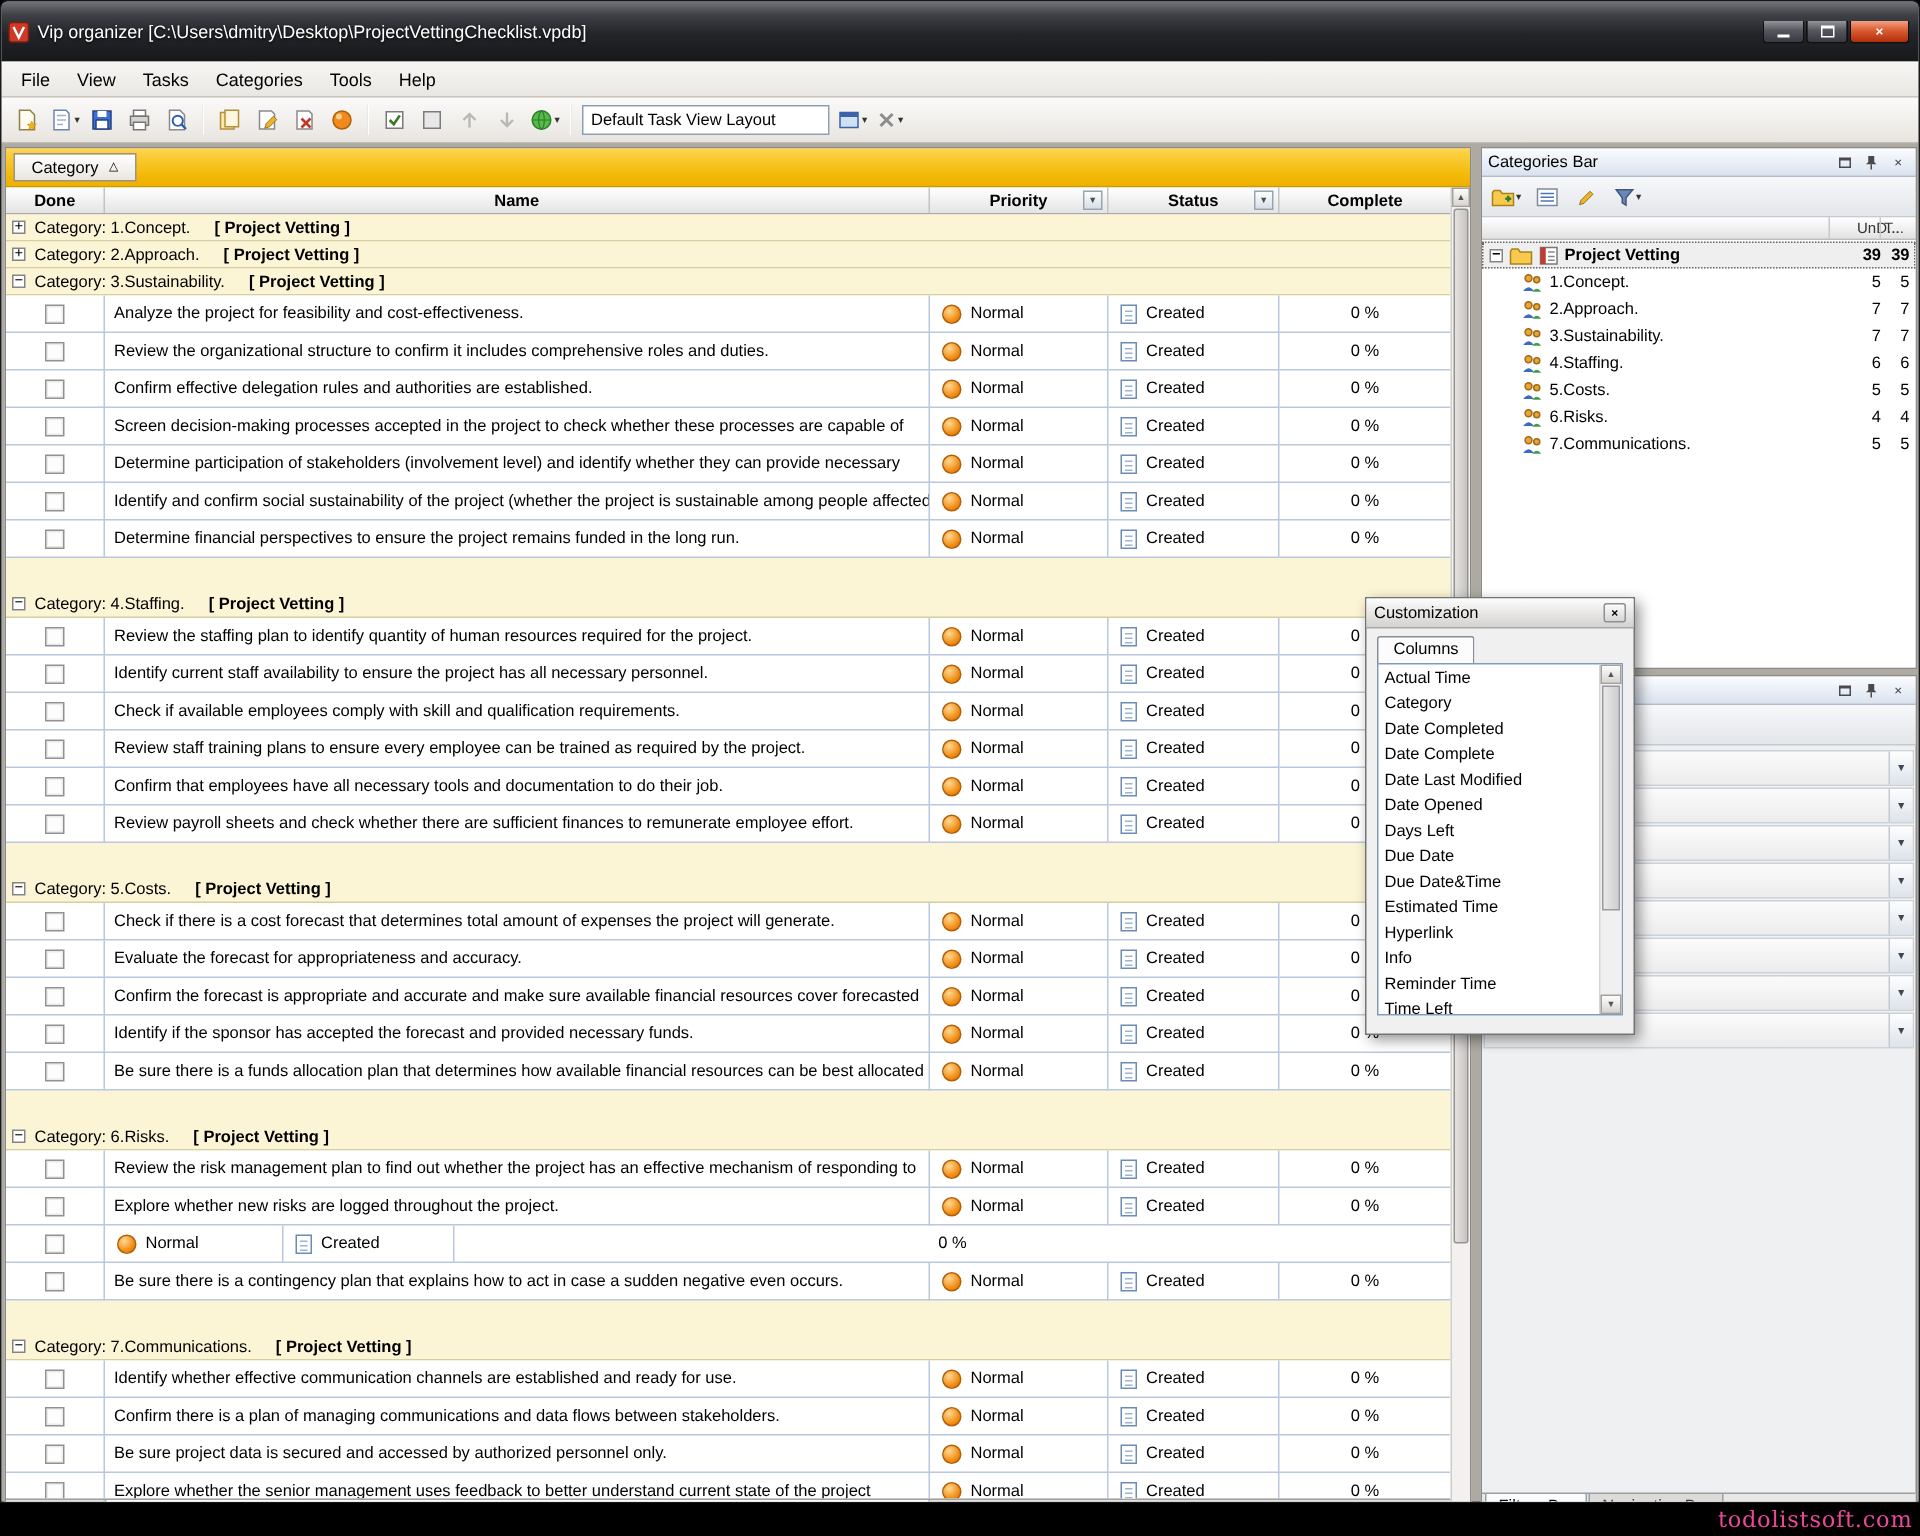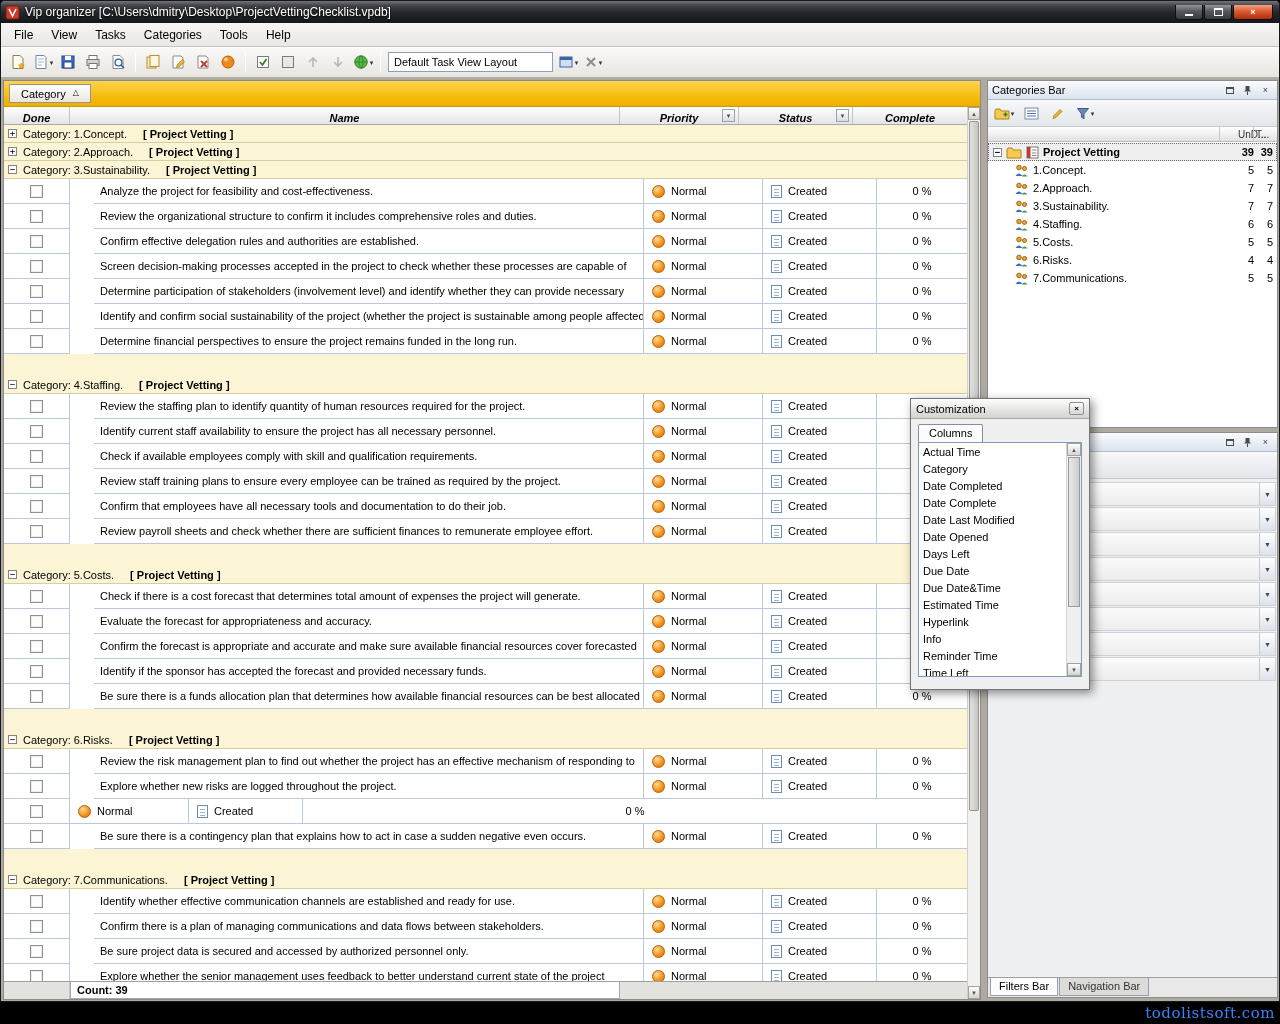--- a/index.html
+++ b/index.html
@@ -2,21 +2,21 @@
 <html><head>
 <meta charset="utf-8">
 <style>
   *{margin:0;padding:0;box-sizing:border-box;}
   html,body{width:1280px;height:1024px;overflow:hidden;}
   body{position:relative;background:#000;font-family:"Liberation Sans",sans-serif;font-size:12px;color:#000;}
 
   
   #app{position:absolute;left:0;top:0;width:1280px;height:1002px;display:flex;flex-direction:column;
        background:#b6b2aa;border:1px solid #15181c;border-radius:5px 5px 0 0;overflow:hidden;}
-  .titlebar{height:22px;flex:none;display:flex;align-items:center;gap:5px;padding:4px 4px;
+  .titlebar{height:40px;flex:none;display:flex;align-items:center;gap:5px;padding:4px 4px;
        background:linear-gradient(180deg,#73747a 0%,#404147 22%,#232428 55%,#17181c 100%);}
   .app-icon{flex:none;}
   .title-text{color:#fff;font-size:12px;text-shadow:0 1px 2px #000;white-space:nowrap;}
   .win-buttons{margin-left:auto;display:flex;gap:1px;padding-right:2px;}
   .win-btn{height:15px;border:1px solid #101010;border-top:none;border-radius:0 0 3px 3px;color:#fff;
        display:flex;align-items:center;justify-content:center;font-size:9px;font-weight:bold;}
   .win-btn.min,.win-btn.max{width:28px;background:linear-gradient(180deg,#94959d,#55565e 45%,#393a41);}
   .win-btn.close{width:40px;background:linear-gradient(180deg,#f2a183,#da5c32 45%,#b12d0c);}
   .glyph-min{width:8px;height:2px;background:#fff;display:inline-block;margin-top:6px;}
   .glyph-box{width:9px;height:8px;border:1px solid #fff;border-top:2px solid #fff;display:inline-block;}
@@ -42,35 +42,35 @@
        border:1px solid #8a8a8a;display:flex;flex-direction:column;}
   .groupby-bar{height:26px;flex:none;display:flex;align-items:center;padding-left:5px;
        background:linear-gradient(#fdd44e,#f4bb0a 65%,#eeb000);border-bottom:1px solid #c89b00;}
   .groupby-btn{height:19px;display:flex;align-items:center;gap:7px;padding:0 11px;font-size:11px;
        background:linear-gradient(#ffffff,#e9e6df);border:1px solid #9c9488;}
   .sort{font-size:8px;position:relative;top:-1px;}
   .panel-body{flex:1;display:flex;min-height:0;}
   .list-col{flex:1;display:flex;flex-direction:column;min-width:0;}
   .cols-header{height:18px;flex:none;display:flex;font-size:11px;font-weight:bold;
        background:linear-gradient(#ffffff,#e4e4e4);border-bottom:1px solid #a9a9a9;}
-  .hcell{display:flex;align-items:flex-end;justify-content:center;position:relative;border-right:1px solid #c4c4c4;font-style:italic;}
+  .hcell{display:flex;align-items:center;justify-content:center;position:relative;border-right:1px solid #c4c4c4;}
   .hdrop{position:absolute;right:3px;top:2px;width:13px;height:13px;border:1px solid #98a4b2;
        background:linear-gradient(#fefefe,#d8dee6);font-size:6px;font-weight:normal;display:flex;
        align-items:center;justify-content:center;color:#44505e;}
   .rows{flex:1;background:#fbf4d5;overflow:hidden;font-size:11px;}
   .group-row{height:18px;display:flex;align-items:center;gap:6px;padding-left:4px;background:#fbf4d5;
        border-bottom:1px solid #d6cfa4;}
   .expander{width:9px;height:9px;flex:none;border:1px solid #848484;background:#fff;font-size:9px;
        line-height:7px;text-align:center;font-family:"DejaVu Sans Mono",monospace;}
   .gsuffix{margin-left:10px;font-weight:bold;}
   .spacer{height:22px;background:#fbf4d5;}
   .task-row{height:25px;display:flex;background:#fff;}
   .cell{display:flex;align-items:center;min-width:0;border-right:1px solid #b9c8de;border-bottom:1px solid #b9c8de;}
   .cell.done{width:66px;flex:none;justify-content:center;}
-  .cell.name{width:550px;flex:none;padding:0 6px;white-space:nowrap;overflow:hidden;margin-left:24px;}
+  .cell.name{width:550px;flex:none;padding:0 6px;white-space:nowrap;overflow:hidden;}
   .cell.prio{width:119px;flex:none;padding-left:8px;gap:6px;}
   .cell.status{width:114px;flex:none;padding-left:8px;gap:6px;}
   .cell.comp{flex:1;justify-content:center;border-right:none;}
   .checkbox{width:13px;height:13px;border:1px solid #919191;background:#fdfdfd;box-shadow:inset 0 0 0 1px #ececec;}
   .prio-icon{width:13px;height:13px;flex:none;border-radius:50%;border:1px solid #b35f05;
        background:radial-gradient(circle at 35% 30%,#ffd995,#f29018 60%,#d96f00);}
   .status-icon{width:11px;height:13px;flex:none;background:#fff;border:1px solid #6a8cb5;position:relative;}
   .status-icon:before{content:"";position:absolute;left:2px;right:2px;top:3px;height:1px;background:#9ab4d2;
        box-shadow:0 3px 0 #9ab4d2,0 6px 0 #9ab4d2;}
   .list-footer{height:18px;flex:none;display:flex;font-size:11px;background:#e4e2de;border-top:1px solid #a0a0a0;}
@@ -134,21 +134,21 @@
   .dtab{padding:2px 10px;background:#fcfcfc;border:1px solid #898f98;border-bottom:none;border-radius:2px 2px 0 0;}
   .dlg-listwrap{height:235px;flex:none;display:flex;background:#fff;border:1px solid #7f9db9;gap:40px;}
   .dlg-list{flex:1;overflow:hidden;}
   .dlg-item{height:17px;display:flex;align-items:center;padding-left:4px;white-space:nowrap;}
   .dlg-scroll{width:15px;flex:none;display:flex;flex-direction:column;background:#f0f0f0;border-left:1px solid #d5d5d5;}
   .dlg-thumb{margin:1px;height:150px;flex:none;background:linear-gradient(90deg,#e9e9e9,#cecece);border:1px solid #9a9a9a;}
 
   
   .bottom-bar{position:absolute;left:0;top:1002px;width:1280px;height:22px;background:#000;
        display:flex;align-items:center;justify-content:flex-end;padding-right:5px;}
-  .watermark{color:#3b82f6;font-family:"DejaVu Serif",serif;font-size:15px;letter-spacing:.5px;}
+  .watermark{color:#ec4899;font-family:"DejaVu Serif",serif;font-size:15px;letter-spacing:.5px;}
 </style>
 </head>
 <body>
 
 <div id="app">
 
   <div class="titlebar">
     <svg class="app-icon" width="15" height="15">
       <rect x="1" y="1" width="13" height="13" rx="2" fill="#cf3a28" stroke="#7d1d10"></rect>
       <path d="M4 4l3.5 7L11 4" stroke="#fff" stroke-width="1.6" fill="none"></path>

